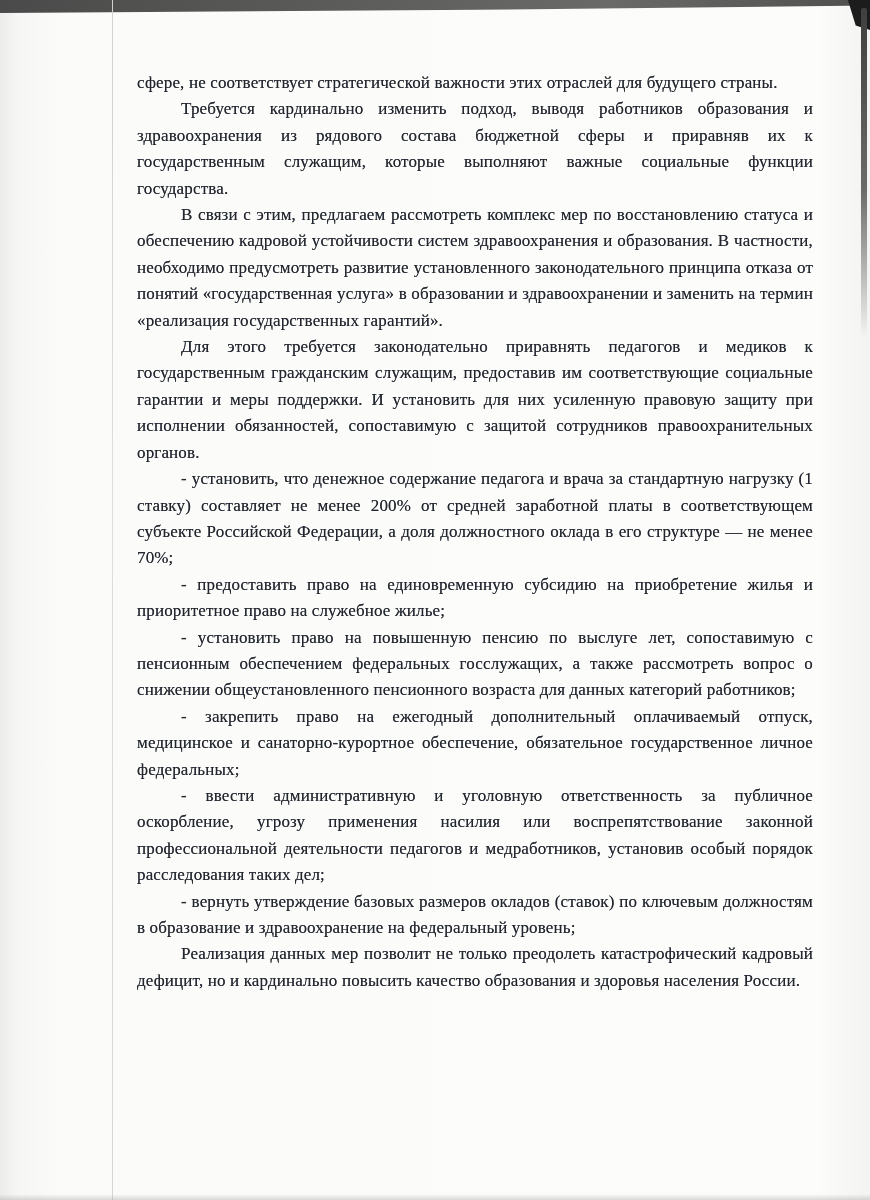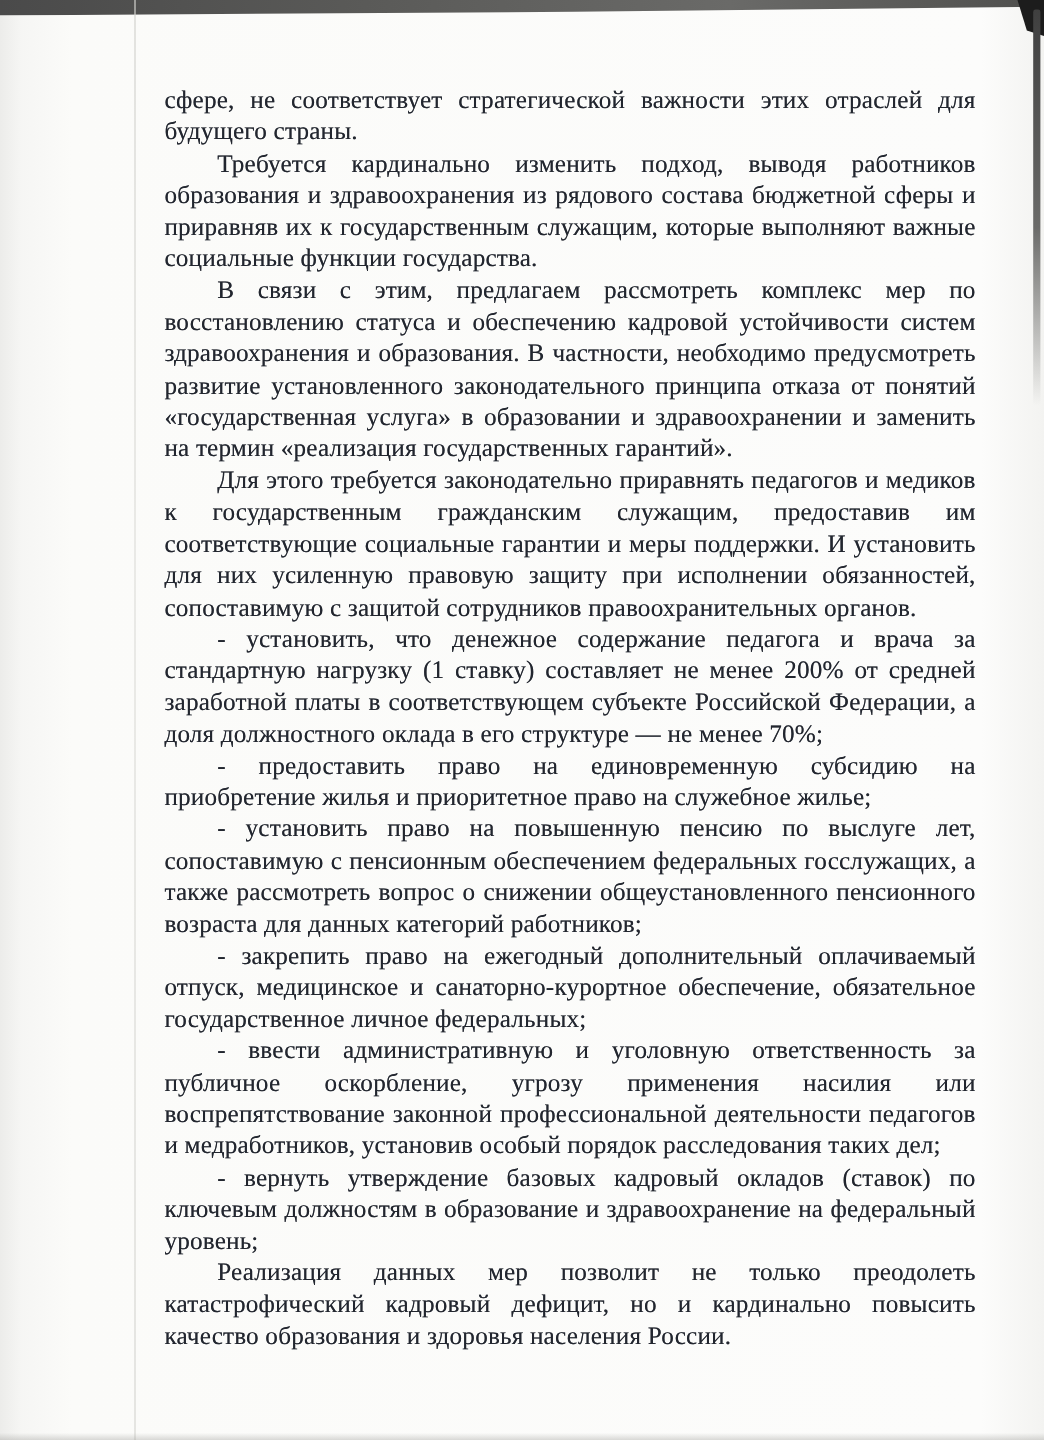--- a/index.html
+++ b/index.html
@@ -54,21 +54,21 @@
     left: 0; bottom: 0;
     width: 100%; height: 6px;
     background: linear-gradient(180deg, rgba(120,120,118,0) 0%, rgba(150,150,146,0.35) 100%);
   }
   .text-block {
     position: absolute;
     left: 137px;
     top: 70px;
     width: 676px;
     color: #22262f;
-    font-size: 21px;
+    font-size: 17px;
     line-height: 26.4px;
     text-align: justify;
     letter-spacing: 0.15px;
     text-shadow: 0 0 0.45px rgba(34, 38, 47, 0.65);
   }
   .para {
     margin: 0;
     padding: 0;
     text-indent: 44px;
   }
@@ -90,17 +90,17 @@
   <div class="text-block">
     <p class="para no-indent">сфере, не соответствует стратегической важности этих отраслей для будущего страны.</p>
     <p class="para">Требуется кардинально изменить подход, выводя работников образования и здравоохранения из рядового состава бюджетной сферы и приравняв их к государственным служащим, которые выполняют важные социальные функции государства.</p>
     <p class="para">В связи с этим, предлагаем рассмотреть комплекс мер по восстановлению статуса и обеспечению кадровой устойчивости систем здравоохранения и образования. В частности, необходимо предусмотреть развитие установленного законодательного принципа отказа от понятий «государственная услуга» в образовании и здравоохранении и заменить на термин «реализация государственных гарантий».</p>
     <p class="para">Для этого требуется законодательно приравнять педагогов и медиков к государственным гражданским служащим, предоставив им соответствующие социальные гарантии и меры поддержки. И установить для них усиленную правовую защиту при исполнении обязанностей, сопоставимую с защитой сотрудников правоохранительных органов.</p>
     <p class="para">- установить, что денежное содержание педагога и врача за стандартную нагрузку (1 ставку) составляет не менее 200% от средней заработной платы в соответствующем субъекте Российской Федерации, а доля должностного оклада в его структуре — не менее 70%;</p>
     <p class="para">- предоставить право на единовременную субсидию на приобретение жилья и приоритетное право на служебное жилье;</p>
     <p class="para">- установить право на повышенную пенсию по выслуге лет, сопоставимую с пенсионным обеспечением федеральных госслужащих, а также рассмотреть вопрос о снижении общеустановленного пенсионного возраста для данных категорий работников;</p>
     <p class="para">- закрепить право на ежегодный дополнительный оплачиваемый отпуск, медицинское и санаторно-курортное обеспечение, обязательное государственное личное федеральных;</p>
     <p class="para">- ввести административную и уголовную ответственность за публичное оскорбление, угрозу применения насилия или воспрепятствование законной профессиональной деятельности педагогов и медработников, установив особый порядок расследования таких дел;</p>
-    <p class="para">- вернуть утверждение базовых кадровый окладов (ставок) по ключевым должностям в образование и здравоохранение на федеральный уровень;</p>
+    <p class="para">- вернуть утверждение базовых размеров окладов (ставок) по ключевым должностям в образование и здравоохранение на федеральный уровень;</p>
     <p class="para">Реализация данных мер позволит не только преодолеть катастрофический кадровый дефицит, но и кардинально повысить качество образования и здоровья населения России.</p>
   </div>
 
 </div>
 
 </body></html>

